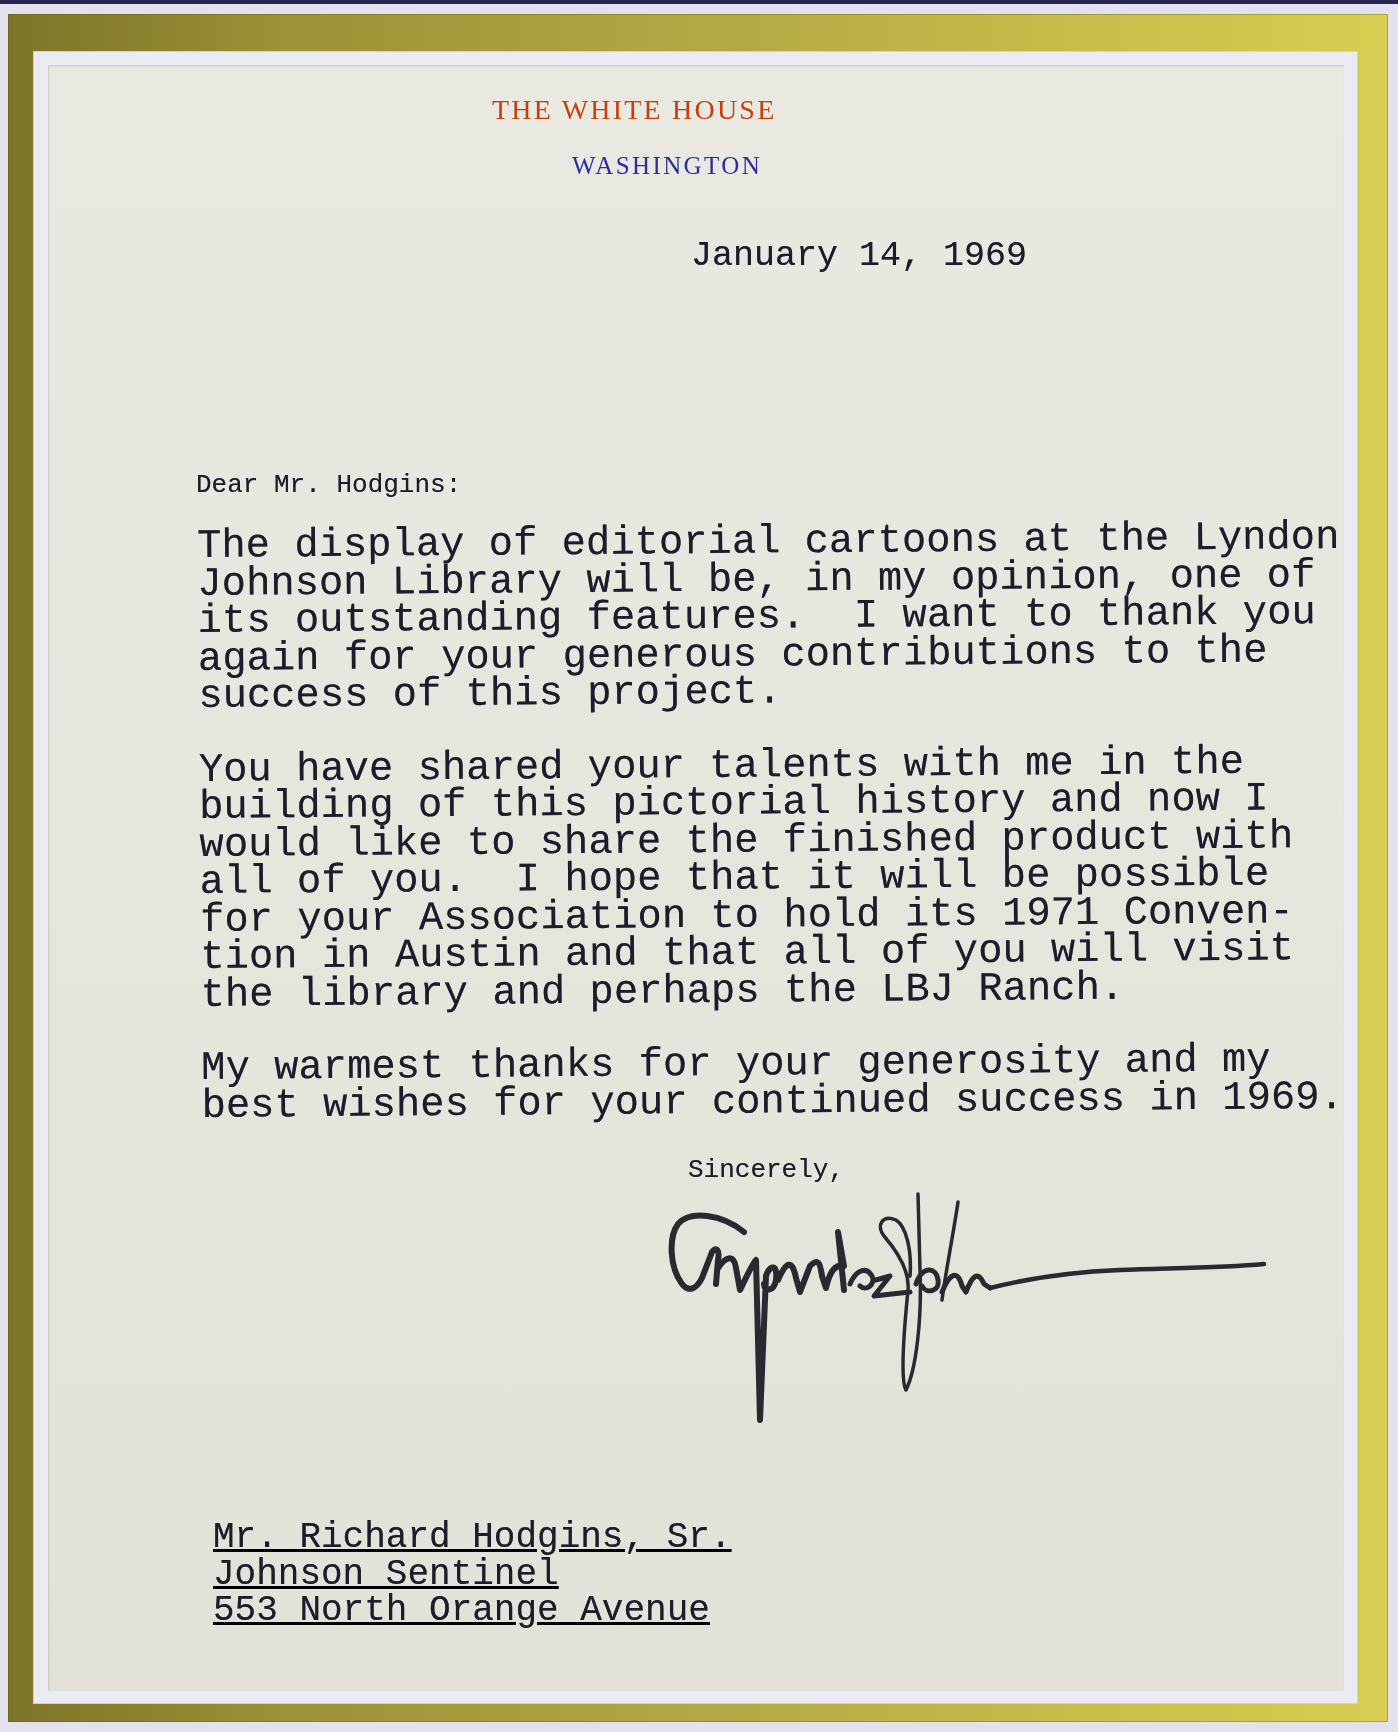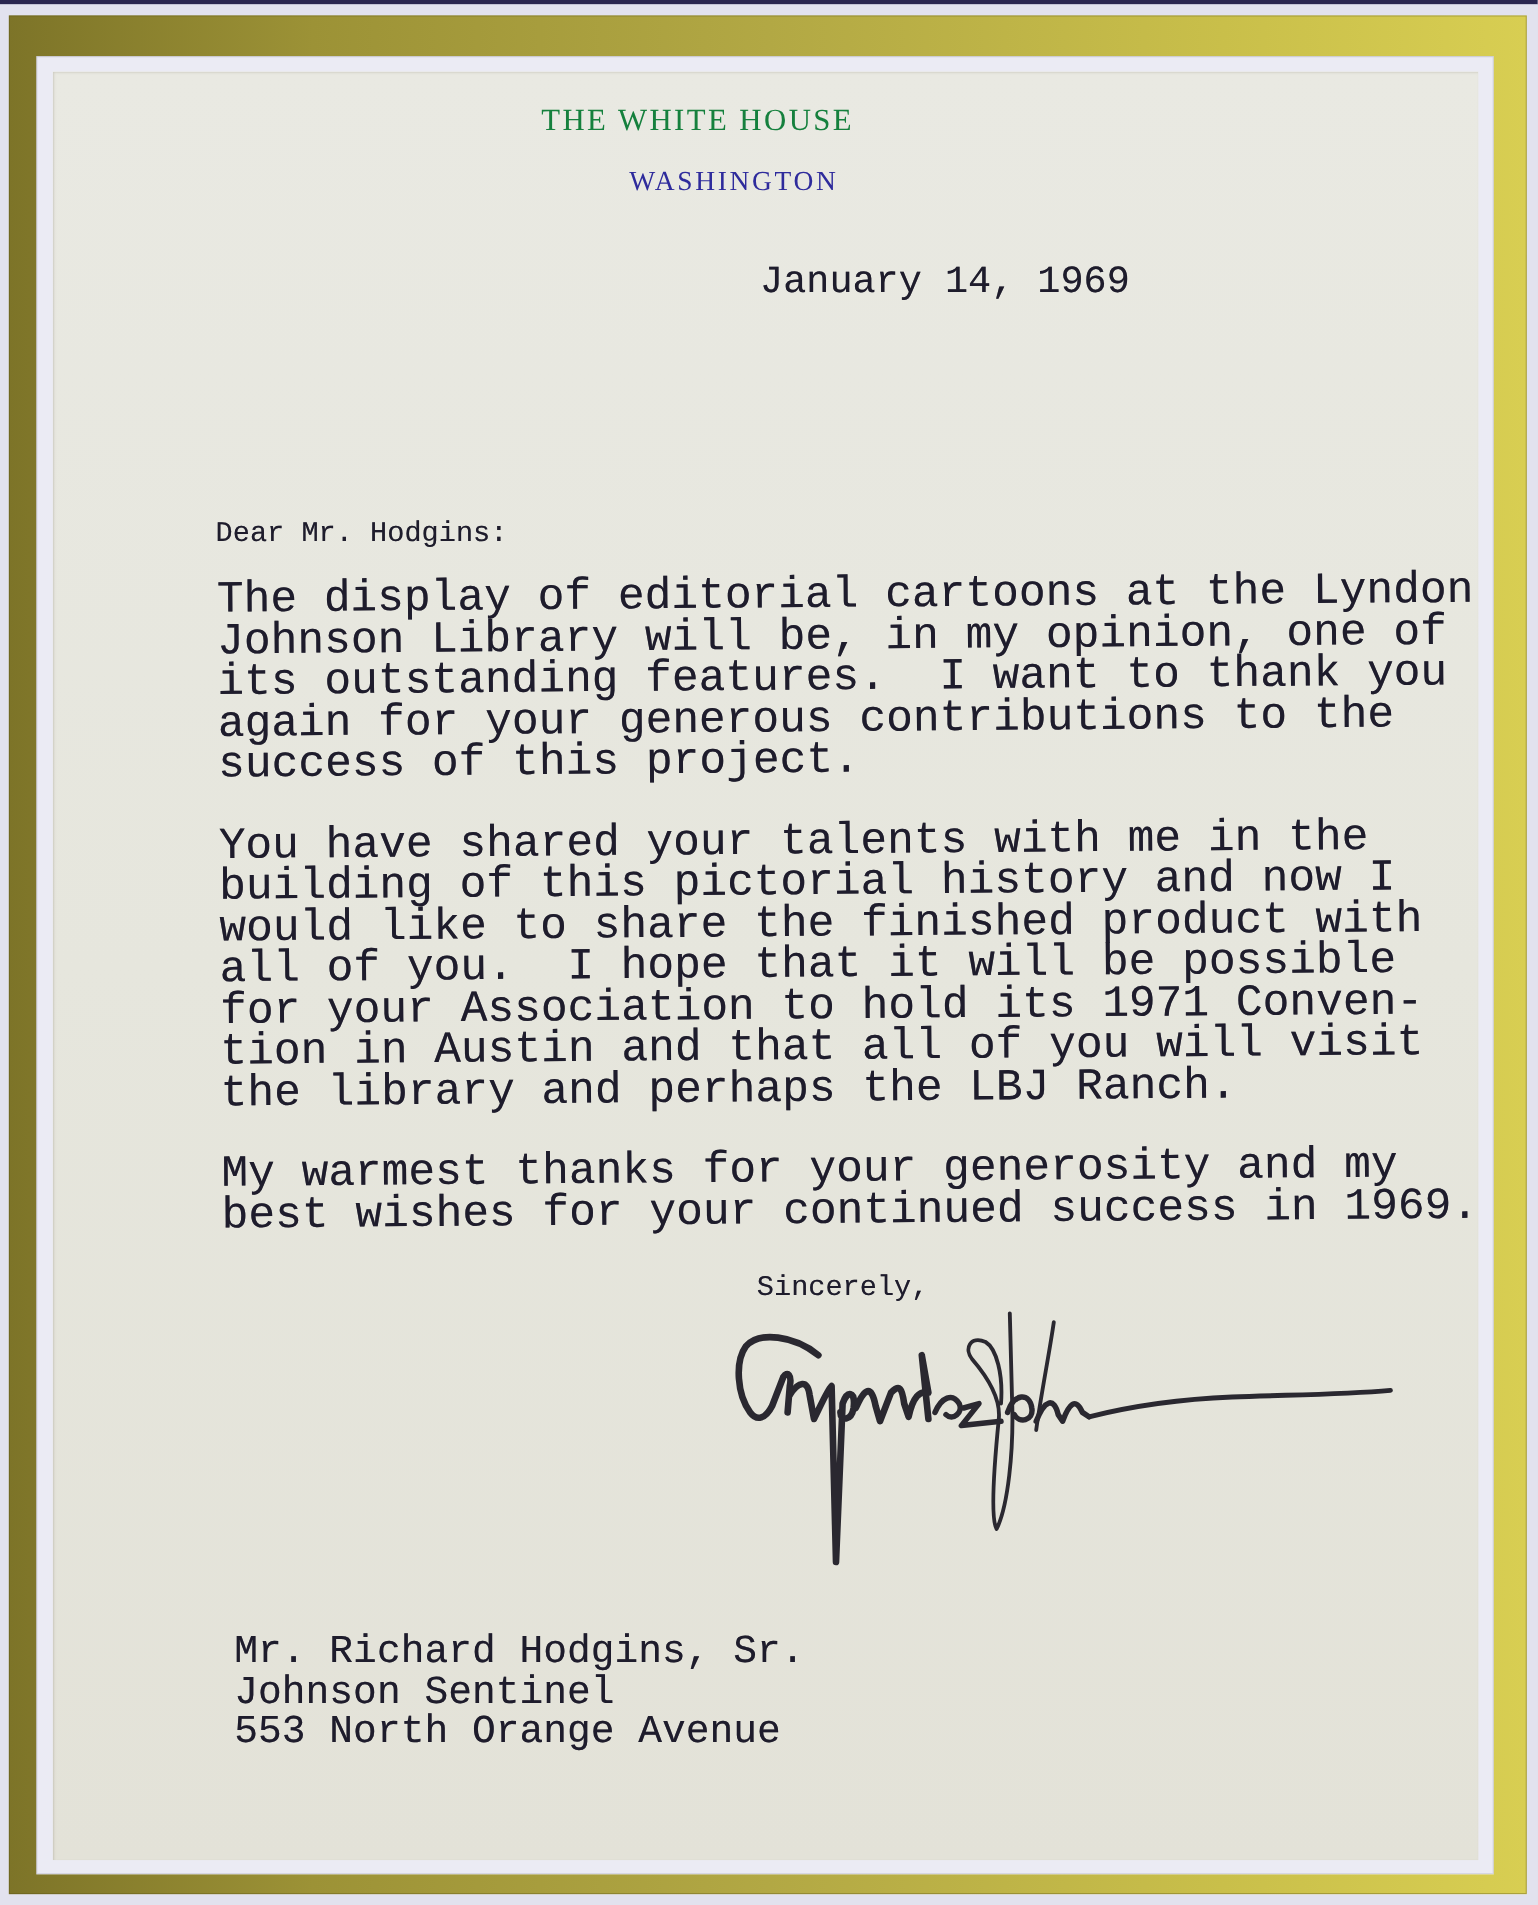--- a/index.html
+++ b/index.html
@@ -27,21 +27,21 @@
     box-shadow: inset 0 0 0 1px rgba(150,150,170,0.3);
   }
   .paper {
     position: absolute; left: 48px; top: 65px; width: 1296px; height: 1626px;
     background: linear-gradient(180deg, #e9e9e2 0%, #e6e6dd 50%, #e3e2d8 100%);
     box-shadow: inset 1px 1px 2px rgba(120,110,90,0.25);
   }
   .letterhead-title {
     position: absolute; left: 492px; top: 94px; width: 344px;
     font-family: "Liberation Serif", "DejaVu Serif", serif;
-    font-size: 28px; letter-spacing: 2.2px; color: #15803d;
+    font-size: 28px; letter-spacing: 2.2px; color: #c2410c;
     white-space: nowrap;
   }
   .letterhead-city {
     position: absolute; left: 572px; top: 152px;
     font-family: "Liberation Serif", "DejaVu Serif", serif;
     font-size: 25px; letter-spacing: 2.4px; color: #2e2b9c;
     white-space: nowrap;
   }
   .typed {
     position: absolute; white-space: pre;
@@ -60,21 +60,21 @@
     font-family: "Liberation Mono", "DejaVu Sans Mono", monospace;
     font-size: 40.5px; line-height: 37.5px; height: 37.5px;
     color: #1e1c2c; letter-spacing: 0px;
     text-shadow: 0 0 0.6px rgba(30,28,44,0.6);
   }
   .para-gap { display: block; height: 36px; }
   .closing { left: 688px; top: 1155px; font-size: 26px; }
   .signature {
     position: absolute; left: 660px; top: 1180px; width: 620px; height: 250px;
   }
-  .address-block { position: absolute; left: 213px; top: 1484px; }
+  .address-block { position: absolute; left: 213px; top: 1520px; text-decoration: underline; }
   .address-line {
     display: block; white-space: pre;
     font-family: "Liberation Mono", "DejaVu Sans Mono", monospace;
     font-size: 36px; line-height: 36.5px; height: 36.5px;
     color: #1e1c2c;
     text-shadow: 0 0 0.6px rgba(30,28,44,0.6);
   }
 </style>
 </head>
 <body>

